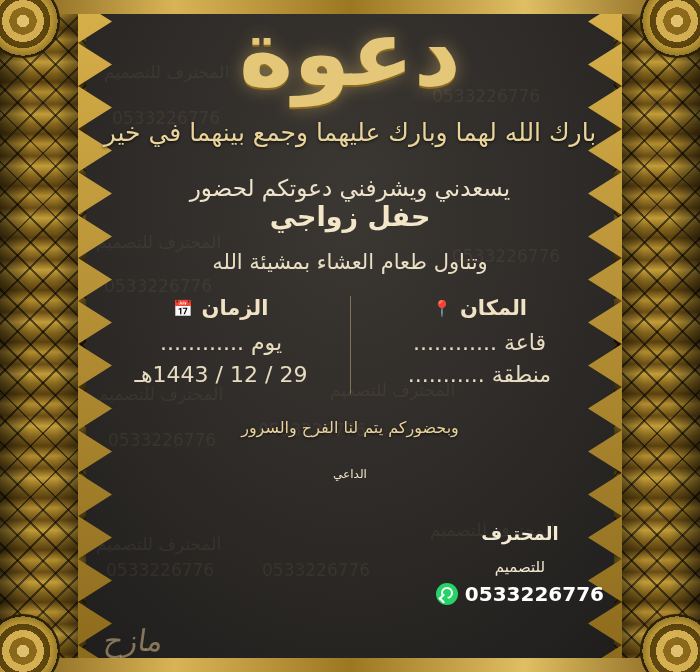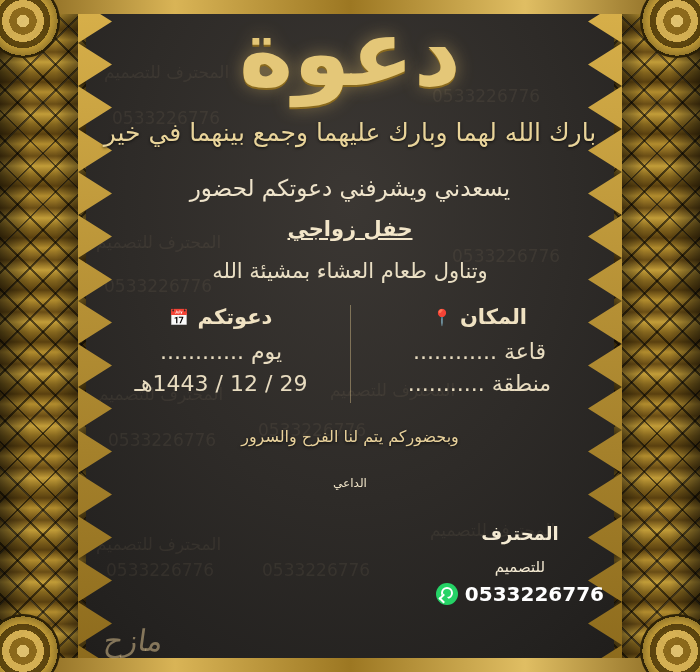--- a/index.html
+++ b/index.html
@@ -91,21 +91,21 @@
     font-family:"DejaVu Sans","Liberation Sans",sans-serif;
     text-shadow:0 2px 0 #8a6a1e, 0 0 18px rgba(230,195,110,.45);
     font-weight:bold;
   }
   .basmala{
     margin-top:18px;
     font-size:25px;color:#e9d49a;letter-spacing:.5px;
     text-shadow:0 1px 3px rgba(0,0,0,.7);
   }
   .line1{margin-top:28px;font-size:23px;color:#efe4cb;}
-  .line2{margin-top:16px;font-size:21px;color:#f3e6c9;font-weight:bold;text-decoration:underline;}
+  .line2{font-size:27px;color:#f3e6c9;font-weight:bold;}
   .line3{margin-top:18px;font-size:21px;color:#eadfc4;}
 
   
   .details{
     margin-top:22px;display:flex;justify-content:center;align-items:flex-start;
     gap:0;
   }
   .col{width:50%;padding:0 16px;box-sizing:border-box;}
   .col.place{border-left:1px solid rgba(220,195,140,.45);}
   .col-head{
@@ -196,21 +196,21 @@
       <div class="col place">
         <div class="col-head">
           <span>المكان</span>
           <span class="ic">📍</span>
         </div>
         <div class="col-row">قاعة ............</div>
         <div class="col-row">منطقة ...........</div>
       </div>
       <div class="col time">
         <div class="col-head">
-          <span>دعوتكم</span>
+          <span>الزمان</span>
           <span class="ic">📅</span>
         </div>
         <div class="col-row">يوم ............</div>
         <div class="col-row">29 / 12 / 1443هـ</div>
       </div>
     </div>
 
     <div class="closing">وبحضوركم يتم لنا الفرح والسرور</div>
     <div class="host-label">الداعي</div>
   </div>

